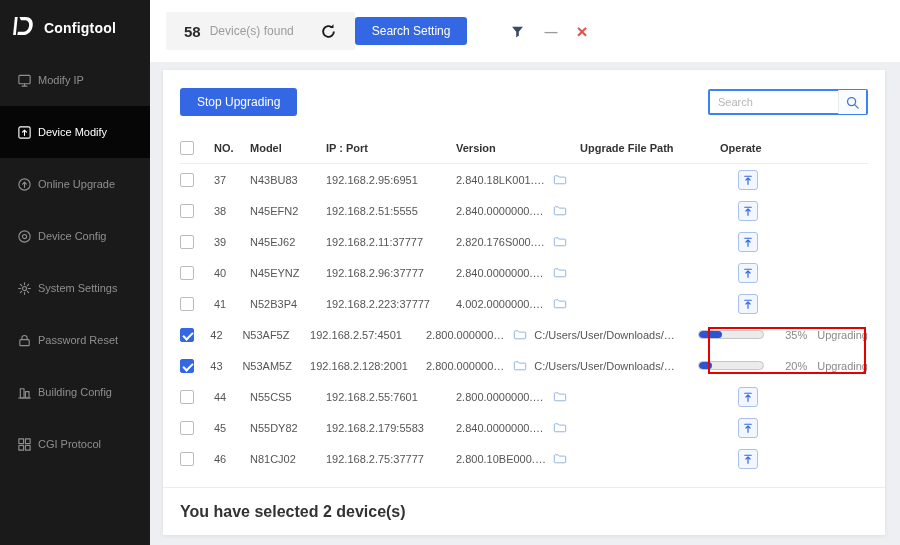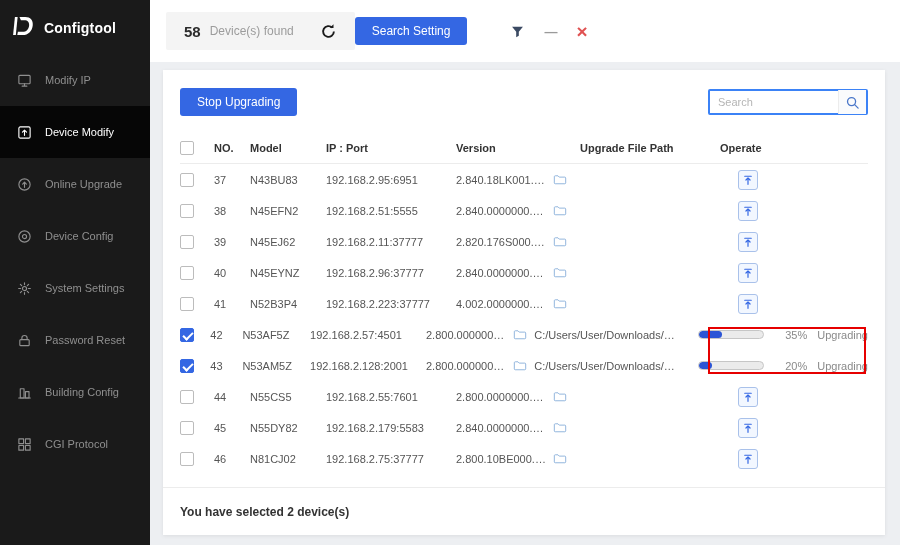--- a/index.html
+++ b/index.html
@@ -5,21 +5,21 @@
   * { margin:0; padding:0; box-sizing:border-box; }
   html,body { width:900px; height:545px; overflow:hidden;
     font-family:"Liberation Sans", sans-serif; }
   .app { position:relative; width:900px; height:545px; background:#edeff2; }
 
   
   .sidebar { position:absolute; left:0; top:0; width:150px; height:100%;
     background:var(--sidebar-bg,#1a1a1a); z-index:3; }
   .logo { display:flex; align-items:center; gap:8px; padding:16px 12px 14px; }
   .logo-text { color:#fff; font-weight:bold; font-size:14px; letter-spacing:.2px; }
-  .side-item { display:flex; align-items:center; gap:13px; height:52px;
+  .side-item { display:flex; align-items:center; gap:6px; height:52px;
     padding:0 16px; color:#8f8f8f; font-size:11px; cursor:pointer; }
   .side-item.active { background:#060606; color:#ffffff; }
   .side-icon { display:flex; width:16px; justify-content:center; }
   .side-icon svg { display:block; }
 
   
   .topbar { position:absolute; left:150px; top:0; width:750px; height:62px;
     background:#fff; display:flex; align-items:center; justify-content:flex-start;
     padding:0 16px; }
   .count-box { display:flex; align-items:center; background:#f4f4f4; height:38px;
@@ -83,21 +83,21 @@
 
   .pbar { width:66px; height:9px; border:1px solid #c6c6c6; border-radius:5px;
     background:#ebebeb; overflow:hidden; display:inline-block; }
   .pfill { display:block; height:100%; background:var(--progress,#2b55d6);
     border-radius:5px; }
   .ppct { color:#8a8a8a; margin-left:21px; }
   .pstatus { color:#8a8a8a; margin-left:10px; }
 
   .card-footer { position:absolute; left:0; right:0; bottom:0; height:48px;
     border-top:1px solid #ececec; display:flex; align-items:center;
-    padding:0 17px; font-size:12px; font-weight:bold; color:#333; background:#fff; }
+    padding:0 17px; font-size:16px; font-weight:bold; color:#333; background:#fff; }
 
   
   #highlight-box { position:absolute; border:2px solid var(--highlight,#e60000);
     z-index:10; pointer-events:none; }
 </style>
 </head>
 <body>
 
 <div class="app">
 

